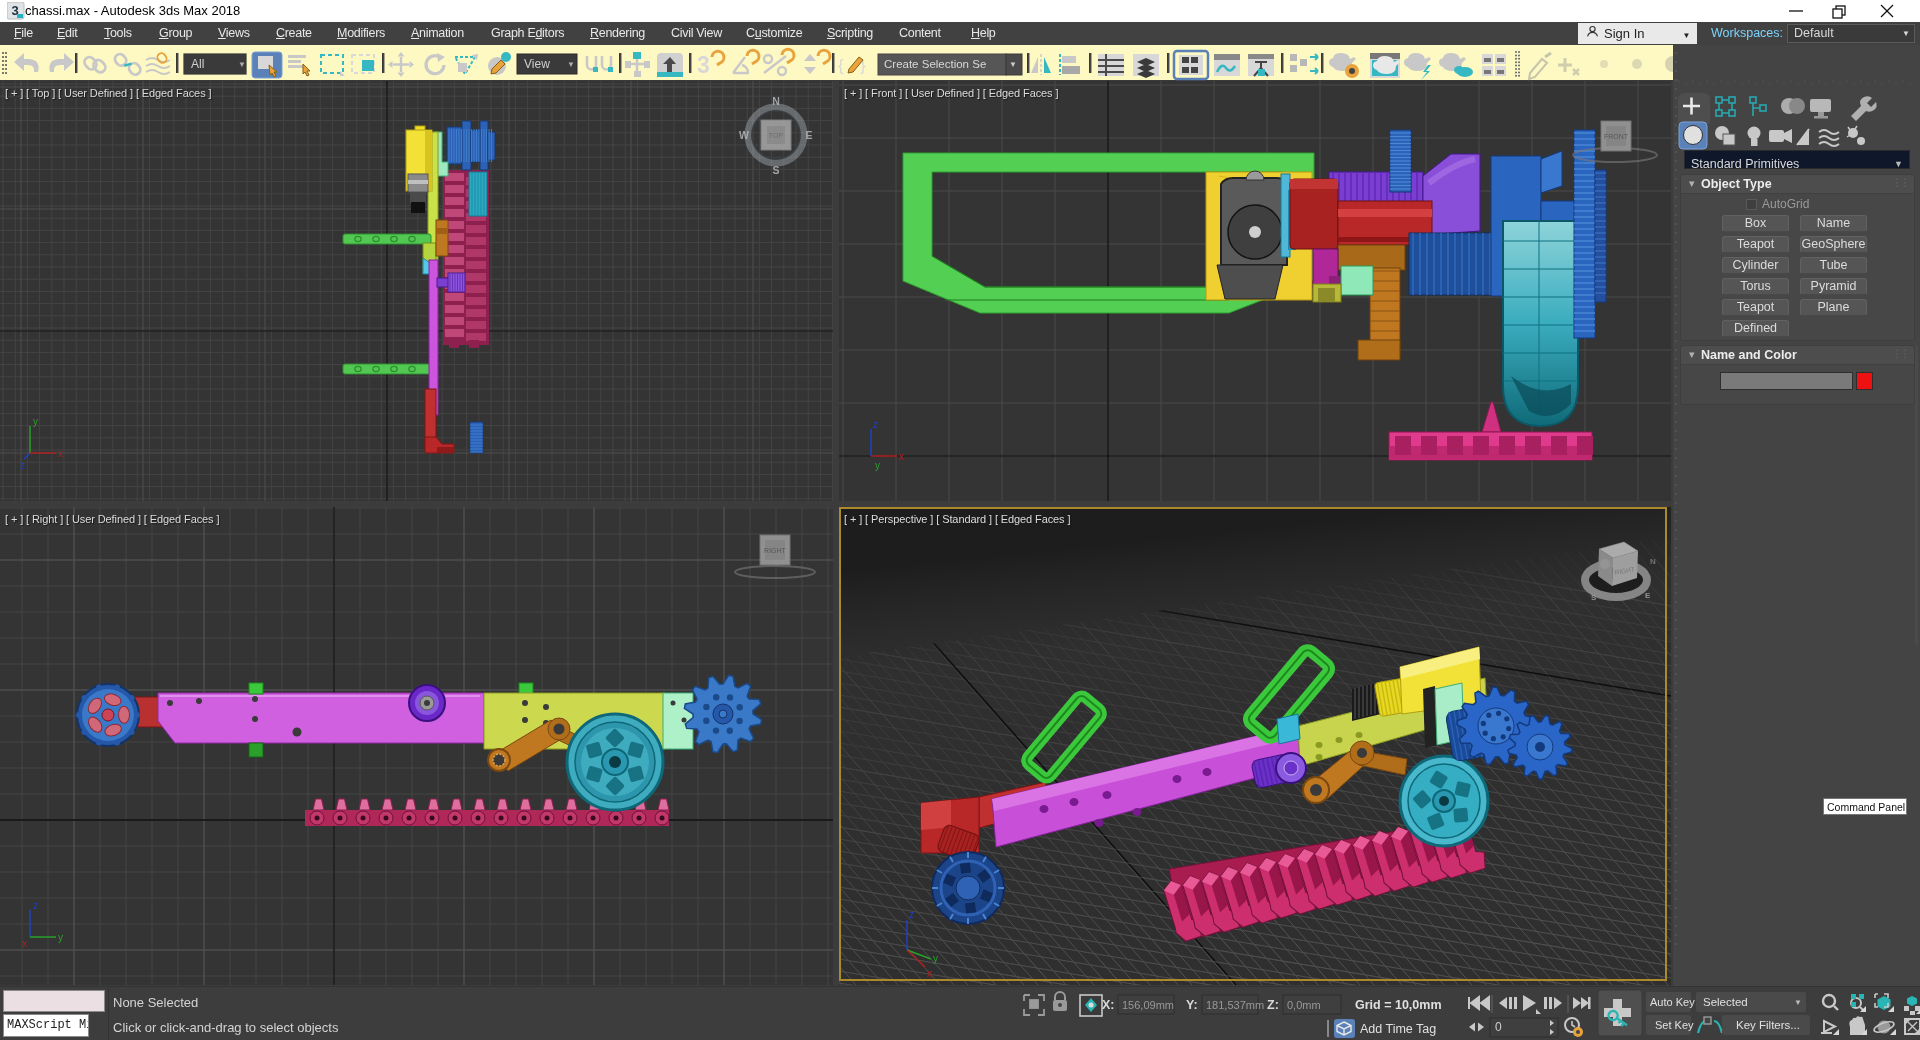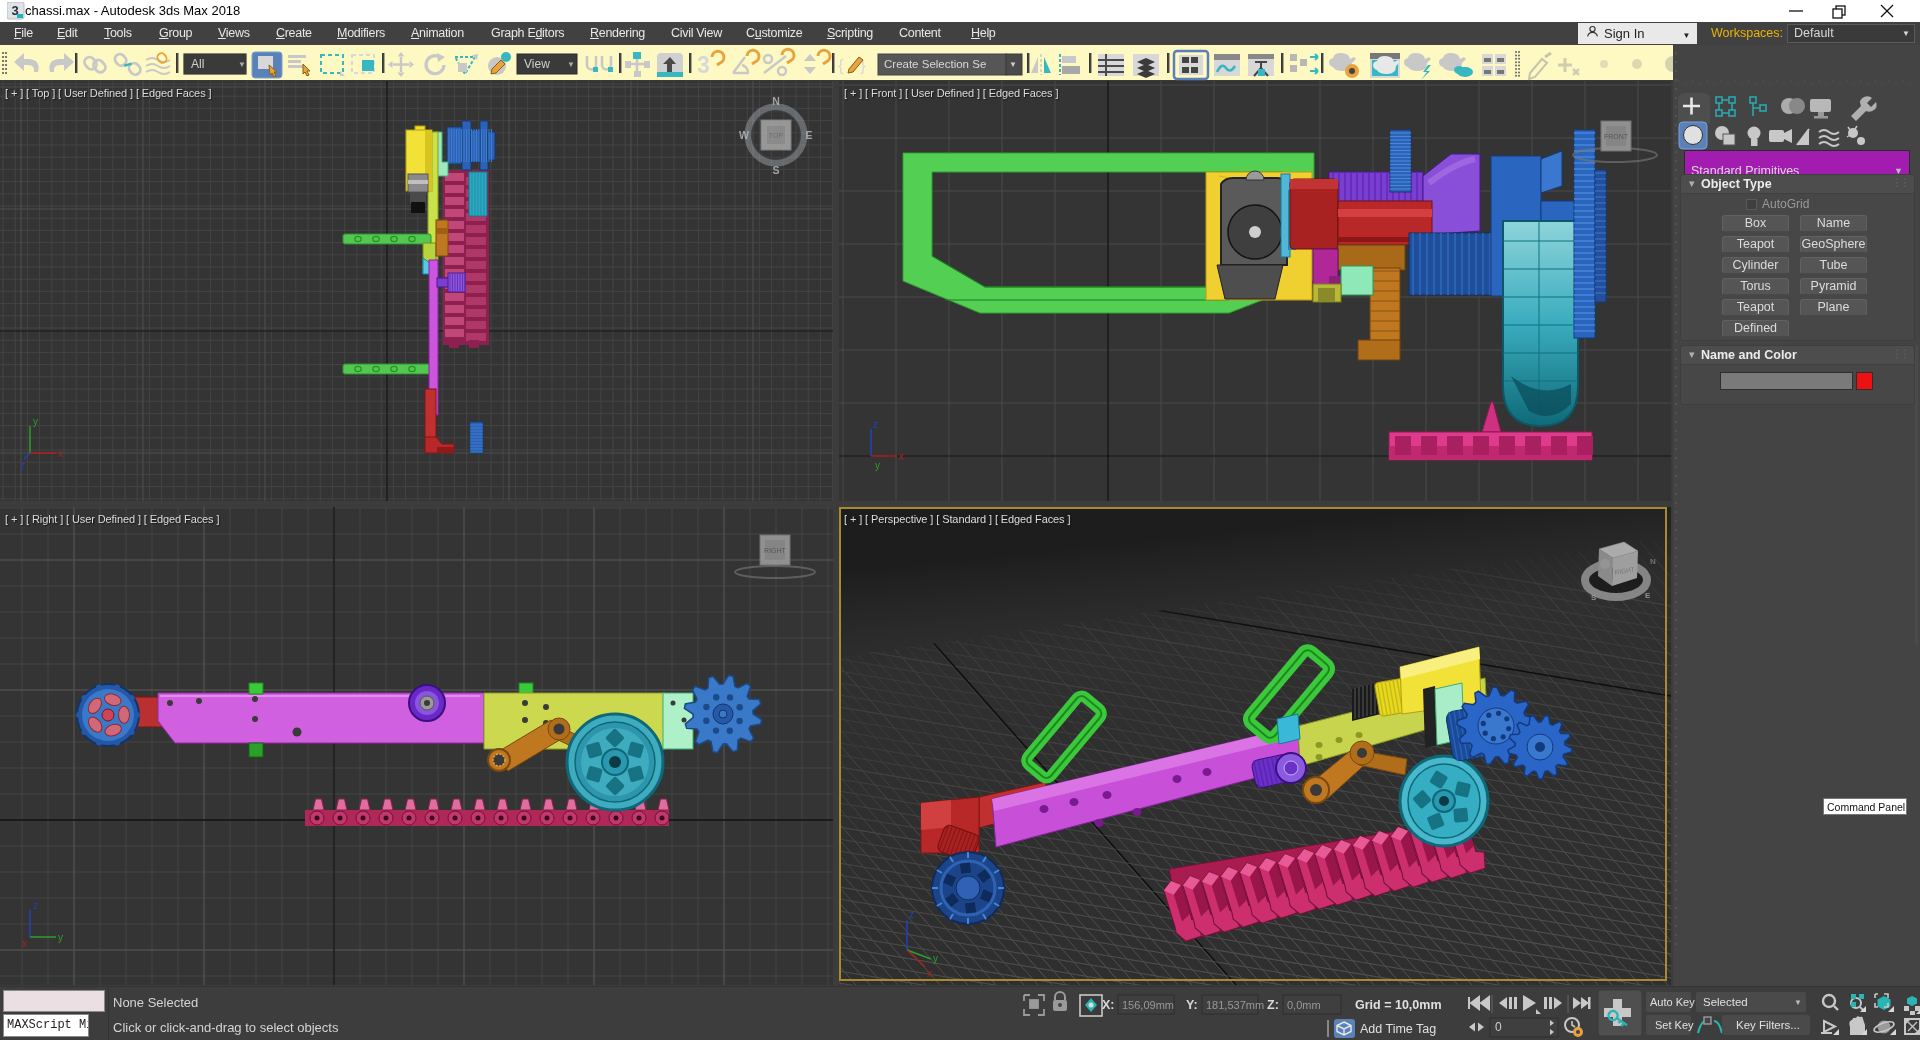--- a/index.html
+++ b/index.html
@@ -1,27 +1,27 @@
 <!DOCTYPE html>
 <html><head><meta charset="utf-8"><style>*{margin:0;padding:0;box-sizing:border-box}
 html,body{width:1920px;height:1040px;overflow:hidden;background:#3c3c3c;font-family:"Liberation Sans",sans-serif}
 #stage{position:relative;width:1920px;height:1040px}
 #titlebar{position:absolute;left:0;top:0;width:1920px;height:22px;background:#ffffff}
 #titletext{position:absolute;left:25px;top:3px;font-size:13px;color:#000}
 #menubar{position:absolute;left:0;top:22px;width:1920px;height:40px;background:#414141;border-bottom:1px solid #333}
 .mi{position:absolute;top:4px;font-size:12.5px;letter-spacing:-0.3px;color:#e8e8e8}
 .mi u{text-decoration:underline}
 #signin{position:absolute;left:1578px;top:1px;width:119px;height:21px;background:#e9e9e9;color:#222;font-size:13px;padding:2px 0 4px 8px}
-#wslabel{position:absolute;left:1711px;top:4px;font-size:12.5px;color:#eab308}
+#wslabel{position:absolute;left:1711px;top:4px;font-size:12.5px;color:#7dd3fc}
 #wsdrop{position:absolute;left:1787px;top:2px;width:128px;height:19px;background:#3a3a3a;border:1px solid #5a5a5a;color:#d8d8d8;font-size:12.5px;padding:1px 4px 0 6px}
 #toolbar{position:absolute;left:0;top:45px;width:1920px;height:36px;background:#fef9c3;border-bottom:1px solid #393939}
 .vp{position:absolute;overflow:hidden;background:#343434}
 .vplabel{position:absolute;left:5px;top:6px;font-size:11px;color:#dcdcdc;letter-spacing:-0.1px;text-shadow:1px 1px 1px #1a1a1a}
 #cmdpanel{position:absolute;left:1673px;top:45px;width:247px;height:941px;background:#444444}
-.cpdrop{position:absolute;height:19px;background:#a21caf;border:1px solid #2a2a2a;color:#d8d8d8;font-size:12.5px;padding:13px 6px}
+.cpdrop{position:absolute;height:19px;background:#0f172a;border:1px solid #2a2a2a;color:#d8d8d8;font-size:12.5px;padding:6px 6px}
 .rollout{position:absolute;background:#474747;border:1px solid #3e3e3e;border-radius:3px}
 .rollhead{position:absolute;left:0;top:0;width:100%;height:19px;background:#4d4d4d;border-bottom:1px solid #404040;color:#ececec;font-size:12.5px;padding:2px 6px;border-radius:3px 3px 0 0}
 .rollhead b{margin-left:14px}
 .rollhead .arrow{position:absolute;left:8px;top:2px;color:#b0b0b0;font-size:11px}
 .rollhead .grip{position:absolute;right:6px;top:2px;color:#6a6a6a;font-size:10px;letter-spacing:-2px}
 .cpbtn{position:absolute;width:67px;height:17px;background:#555555;border:1px solid #616161;border-bottom-color:#494949;border-radius:3px;color:#dcdcdc;font-size:12.5px;text-align:center;padding-top:0px}
 #statusbar{position:absolute;left:0;top:986px;width:1920px;height:54px;background:#3d3d3d;border-top:1px solid #333}
 .sbtext{position:absolute;font-size:13px;color:#d4d4d4}
 #tooltip{position:absolute;left:1823px;top:798px;width:84px;height:17px;background:#ffffff;border:1px solid #767676;font-size:10.5px;color:#111;padding:2px 14px 0 3px;white-space:nowrap;overflow:hidden}
 </style></head><body>

